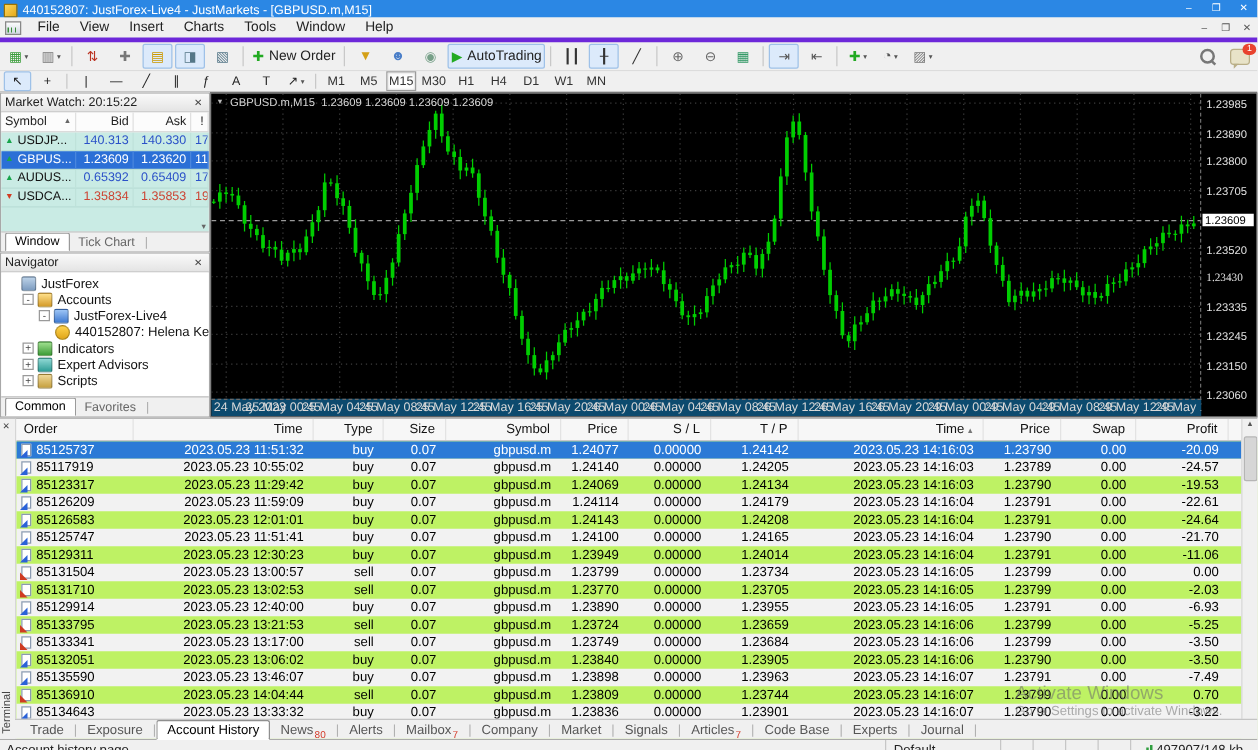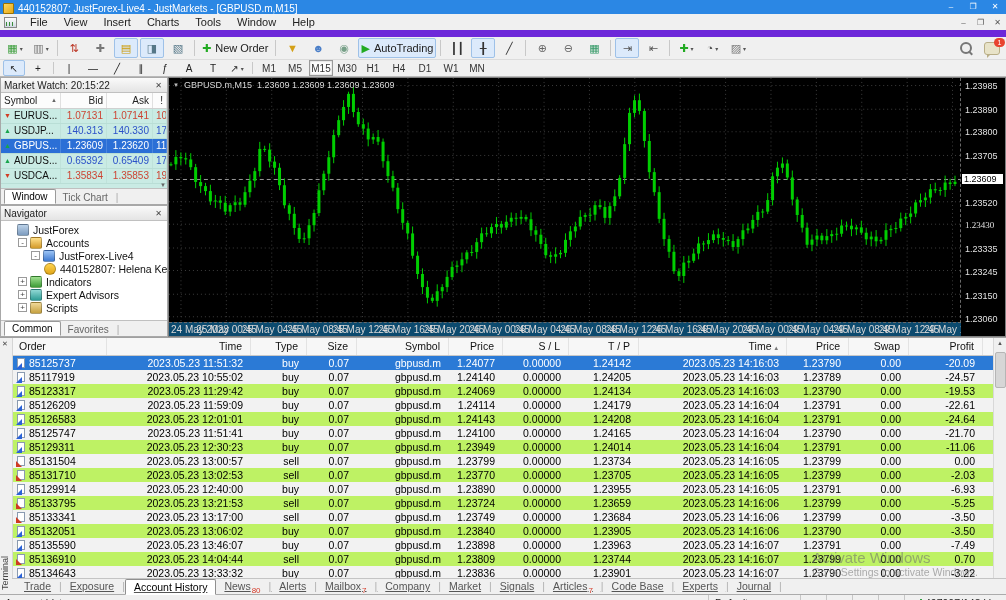--- a/index.html
+++ b/index.html
@@ -5,21 +5,21 @@
   html,body{margin:0;padding:0;}
   body{width:1006px;height:600px;overflow:hidden;font-family:"Liberation Sans","DejaVu Sans",sans-serif;background:#f0f0f0;-webkit-font-smoothing:antialiased;}
   .app{position:relative;width:1006px;height:600px;display:flex;flex-direction:column;background:#f0f0f0;}
   
   .titlebar{height:14px;background:#2b87e4;color:#fff;display:flex;align-items:flex-end;font-size:10px;flex:0 0 auto;}
   .app-icon{width:9px;height:9px;margin:0 4px 0 3px;background:linear-gradient(135deg,#ffd65e 0%,#e4a918 100%);border:1px solid #9c7200;border-radius:1px;}
   .titlebar .title{flex:1;white-space:nowrap;overflow:hidden;}
   .win-btns{display:flex;align-items:center;height:100%;}
   .win-btns span{width:22px;text-align:center;font-size:8px;line-height:14px;cursor:default;}
   
-  .menubar{height:16px;display:flex;align-items:center;font-size:11px;color:#222;border-bottom:7px solid #6d28d9;flex:0 0 auto;background:#f0f0f0;}
+  .menubar{height:16px;display:flex;align-items:center;font-size:11px;color:#222;border-bottom:4px solid #6d28d9;flex:0 0 auto;background:#f0f0f0;}
   .menu-chart-icon{width:11px;height:9px;margin:0 5px 0 4px;border:1px solid #888;background:linear-gradient(180deg,#fdfdfd 0%,#cfd8e2 100%);position:relative;}
   .menu-chart-icon::after{content:"";position:absolute;left:1px;bottom:1px;width:7px;height:4px;background:repeating-linear-gradient(90deg,#3a8c3a 0 1px,transparent 1px 3px);}
   .menu-item{padding:0 8px;cursor:default;}
   .chart-win-btns{margin-left:auto;display:flex;color:#555;}
   .chart-win-btns span{width:17px;text-align:center;font-size:8px;}
   
   .toolbar{display:flex;align-items:center;background:#f0f0f0;flex:0 0 auto;}
   .tb1{height:22px;border-bottom:1px solid #dcdcdc;padding-left:2px;}
   .tb2{height:16px;border-bottom:1px solid #b9b9b9;padding-left:2px;}
   .tb-btn{height:18px;min-width:18px;display:flex;align-items:center;justify-content:center;margin:0 1px;border:1px solid transparent;border-radius:2px;font-size:11px;cursor:default;padding:0 2px;}
@@ -110,21 +110,21 @@
   .t-row.alt{background:#f2f2f2;}
   .t-row.selected{background:#2b7ad6;color:#fff;}
   .doc{width:8px;height:10px;background:#fff;border:1px solid #8a9ab0;display:inline-block;position:relative;margin-right:4px;flex:0 0 auto;box-sizing:border-box;}
   .doc::after{content:"";position:absolute;left:-2px;bottom:-2px;width:0;height:0;border-style:solid;}
   .doc.buy::after{border-width:0 0 6px 6px;border-color:transparent transparent #2a62d8 transparent;}
   .doc.sell::after{border-width:6px 0 0 6px;border-color:transparent transparent transparent #cf3b22;}
   .t-scrollbar{position:absolute;top:0;right:0;bottom:0;width:12px;background:#f0f0f0;border-left:1px solid #d8d8d8;}
   .t-scrollbar .sb-up{position:absolute;top:2px;left:0;width:12px;text-align:center;font-size:6px;color:#555;}
   .t-scrollbar .sb-down{position:absolute;bottom:2px;left:0;width:12px;text-align:center;font-size:6px;color:#555;}
   .t-scrollbar .sb-thumb{position:absolute;top:14px;left:1px;width:9px;height:34px;background:#d6d6d6;border:1px solid #b5b5b5;border-radius:2px;}
-  .t-tabs{position:absolute;left:12px;right:0;bottom:0;height:15px;background:#f0f0f0;border-top:1px solid #c4c4c4;display:flex;align-items:flex-start;font-size:10.5px;color:#555;padding-left:4px;z-index:4;text-decoration:underline;}
+  .t-tabs{position:absolute;left:12px;right:0;bottom:0;height:15px;background:#f0f0f0;border-top:1px solid #c4c4c4;display:flex;align-items:center;font-size:10.5px;color:#555;padding-left:4px;z-index:4;}
   .t-tab{padding:0 8px;height:14px;line-height:14px;cursor:default;white-space:nowrap;position:relative;}
   .t-tab.active{background:#fff;border:1px solid #8f8f8f;border-bottom-color:#fff;color:#000;border-radius:2px 2px 0 0;}
   .t-tab .tbadge{color:#d43a28;font-size:8px;vertical-align:sub;margin-left:1px;}
   .t-tab-sep{color:#b0b0b0;height:14px;line-height:14px;}
   .watermark{position:absolute;right:28px;bottom:16px;color:rgba(110,110,110,.55);text-align:left;z-index:3;pointer-events:none;}
   .watermark .w1{font-size:15px;}
   .watermark .w2{font-size:10.5px;}
   
   .statusbar{height:16px;background:#f0f0f0;border-top:1px solid #ababab;display:flex;align-items:center;font-size:10.5px;color:#222;flex:0 0 auto;}
   .sb-left{flex:1;padding-left:5px;white-space:nowrap;overflow:hidden;}
@@ -323,29 +323,20 @@
           <span class="pt-text">Market Watch: 20:15:22</span>
           <span class="panel-close">✕</span>
         </div>
         <div class="mw-head" id="mw-head">
             <div>Symbol<span class="mw-scroll-up" style="position: static; float: right; font-size: 6px; color: rgb(102, 102, 102);">▲</span></div>
             <div class="num">Bid</div>
             <div class="num">Ask</div>
             <div class="num">!</div>
           </div>
         <div class="mw-rows" id="mw-rows">
-          <div class="mw-row">
-              <div class="mw-sym">
-                <span class="dir down">▼</span>
-                <span>EURUS...</span>
-              </div>
-              <div class="num" style="color: rgb(204, 68, 51);">1.07131</div>
-              <div class="num" style="color: rgb(204, 68, 51);">1.07141</div>
-              <div class="num" style="color: rgb(204, 68, 51);">10</div>
-            </div>
             <div class="mw-row">
               <div class="mw-sym">
                 <span class="dir up">▲</span>
                 <span>USDJP...</span>
               </div>
               <div class="num" style="color: rgb(43, 81, 200);">140.313</div>
               <div class="num" style="color: rgb(43, 81, 200);">140.330</div>
               <div class="num" style="color: rgb(43, 81, 200);">17</div>
             </div>
             <div class="mw-row selected">

